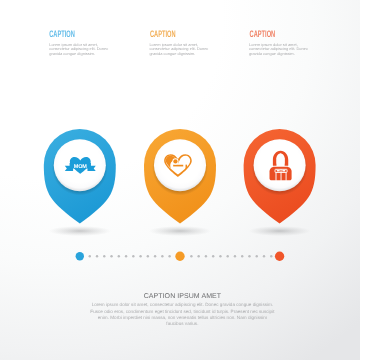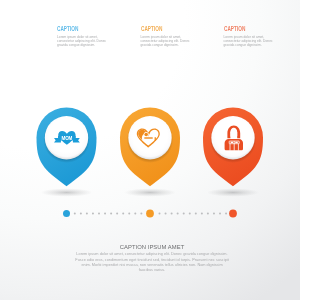--- a/index.html
+++ b/index.html
@@ -3,21 +3,21 @@
 <meta charset="utf-8">
 <style>
   html,body{margin:0;padding:0;}
   body{width:300px;height:300px;overflow:hidden;
        font-family:"Liberation Sans",sans-serif;}
   .stage{position:relative;width:300px;height:300px;overflow:hidden;background:#fefefe;}
   .bg{position:absolute;left:0;top:0;right:0;bottom:0;
       background:
         radial-gradient(125% 115% at 14% 6%, #ffffff 0%, #ffffff 38%, #fafbfb 58%, #f1f2f3 80%, #e5e6e8 100%);}
 
-  .col{position:absolute;margin-left:16px;}
+  .col{position:absolute;}
   .cap{font-weight:700;font-size:7.9px;line-height:7.9px;
        transform:scaleX(0.60);transform-origin:left top;white-space:nowrap;}
   .body-txt{font-size:3.3px;line-height:4.1px;color:#a9aaac;white-space:nowrap;}
   svg{display:block;}
   .layer{position:absolute;left:0;top:0;}
   .footer{position:absolute;left:52px;top:243.7px;width:200px;text-align:center;}
   .f-title{font-size:5.85px;line-height:6.4px;letter-spacing:0.05px;color:#6c6d6f;}
   .f-body{font-size:3.85px;line-height:5.3px;color:#aaabad;margin-top:2.2px;
           width:200px;white-space:nowrap;}
 </style>

